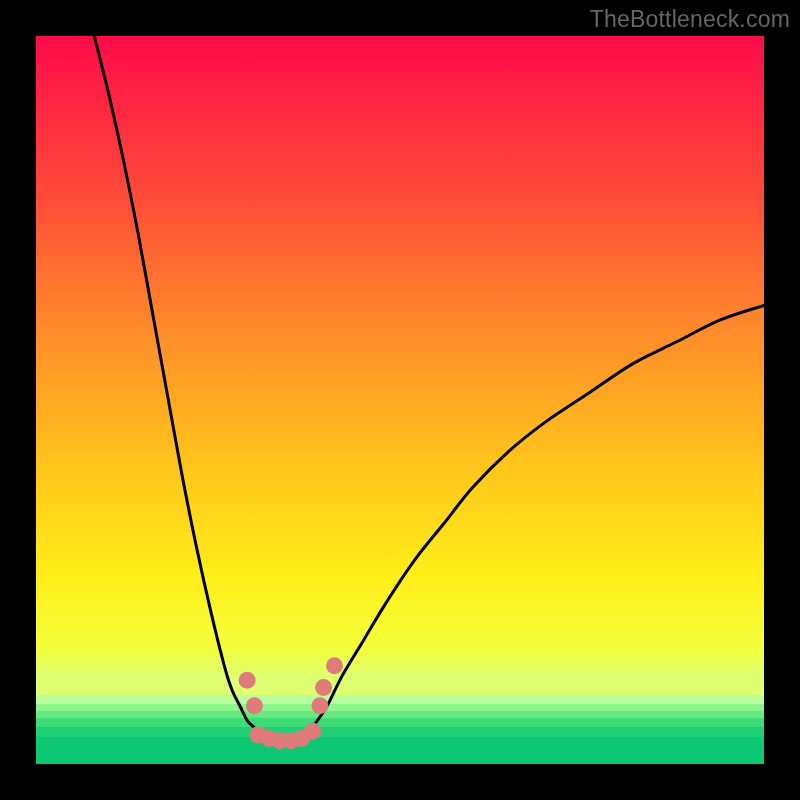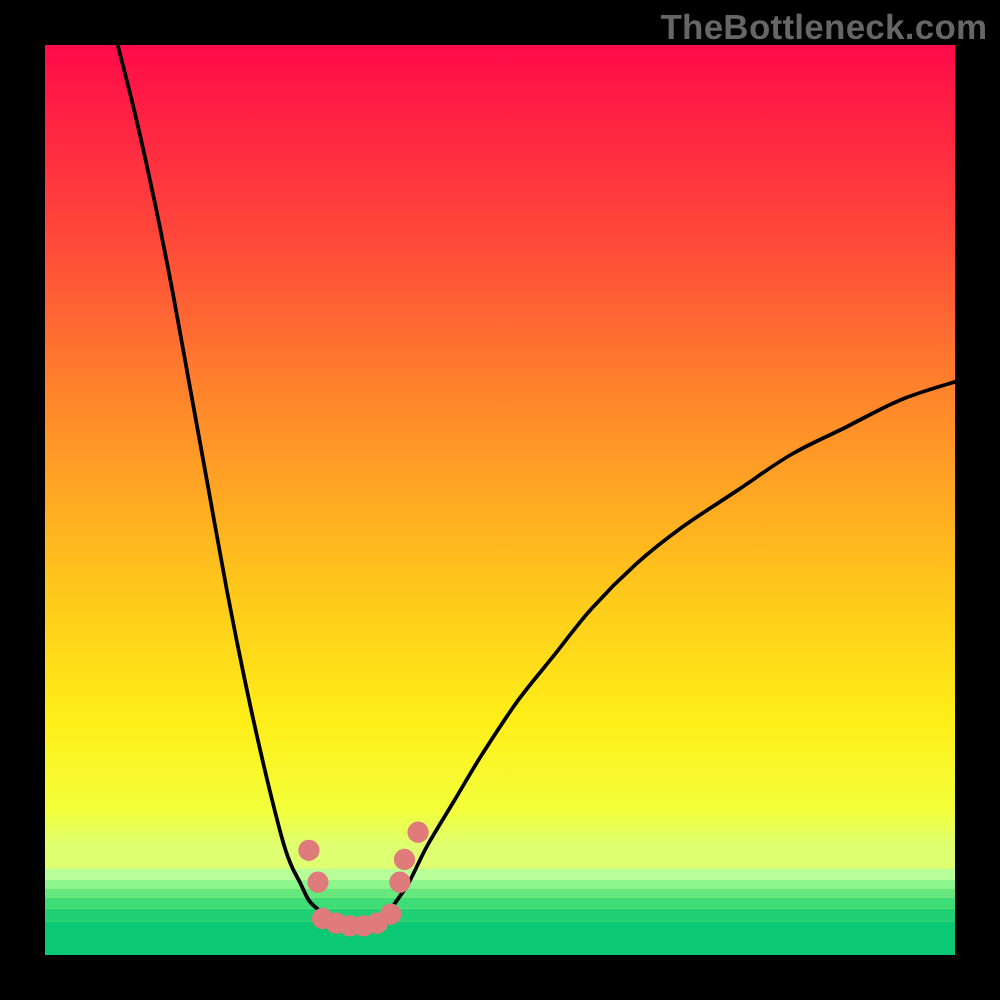--- a/index.html
+++ b/index.html
@@ -15,22 +15,22 @@
     position: relative;
     width: 800px;
     height: 800px;
     background: #000;
   }
   .watermark {
     position: absolute;
     top: 6px;
     right: 10px;
     color: #666666;
-    font-size: 28px;
-    font-weight: 700;
+    font-size: 23px;
+    font-weight: 400;
     letter-spacing: 0.2px;
     z-index: 10;
     user-select: none;
   }
   .plot-frame {
     position: absolute;
     left: 36px;
     top: 36px;
     width: 728px;
     height: 728px;

